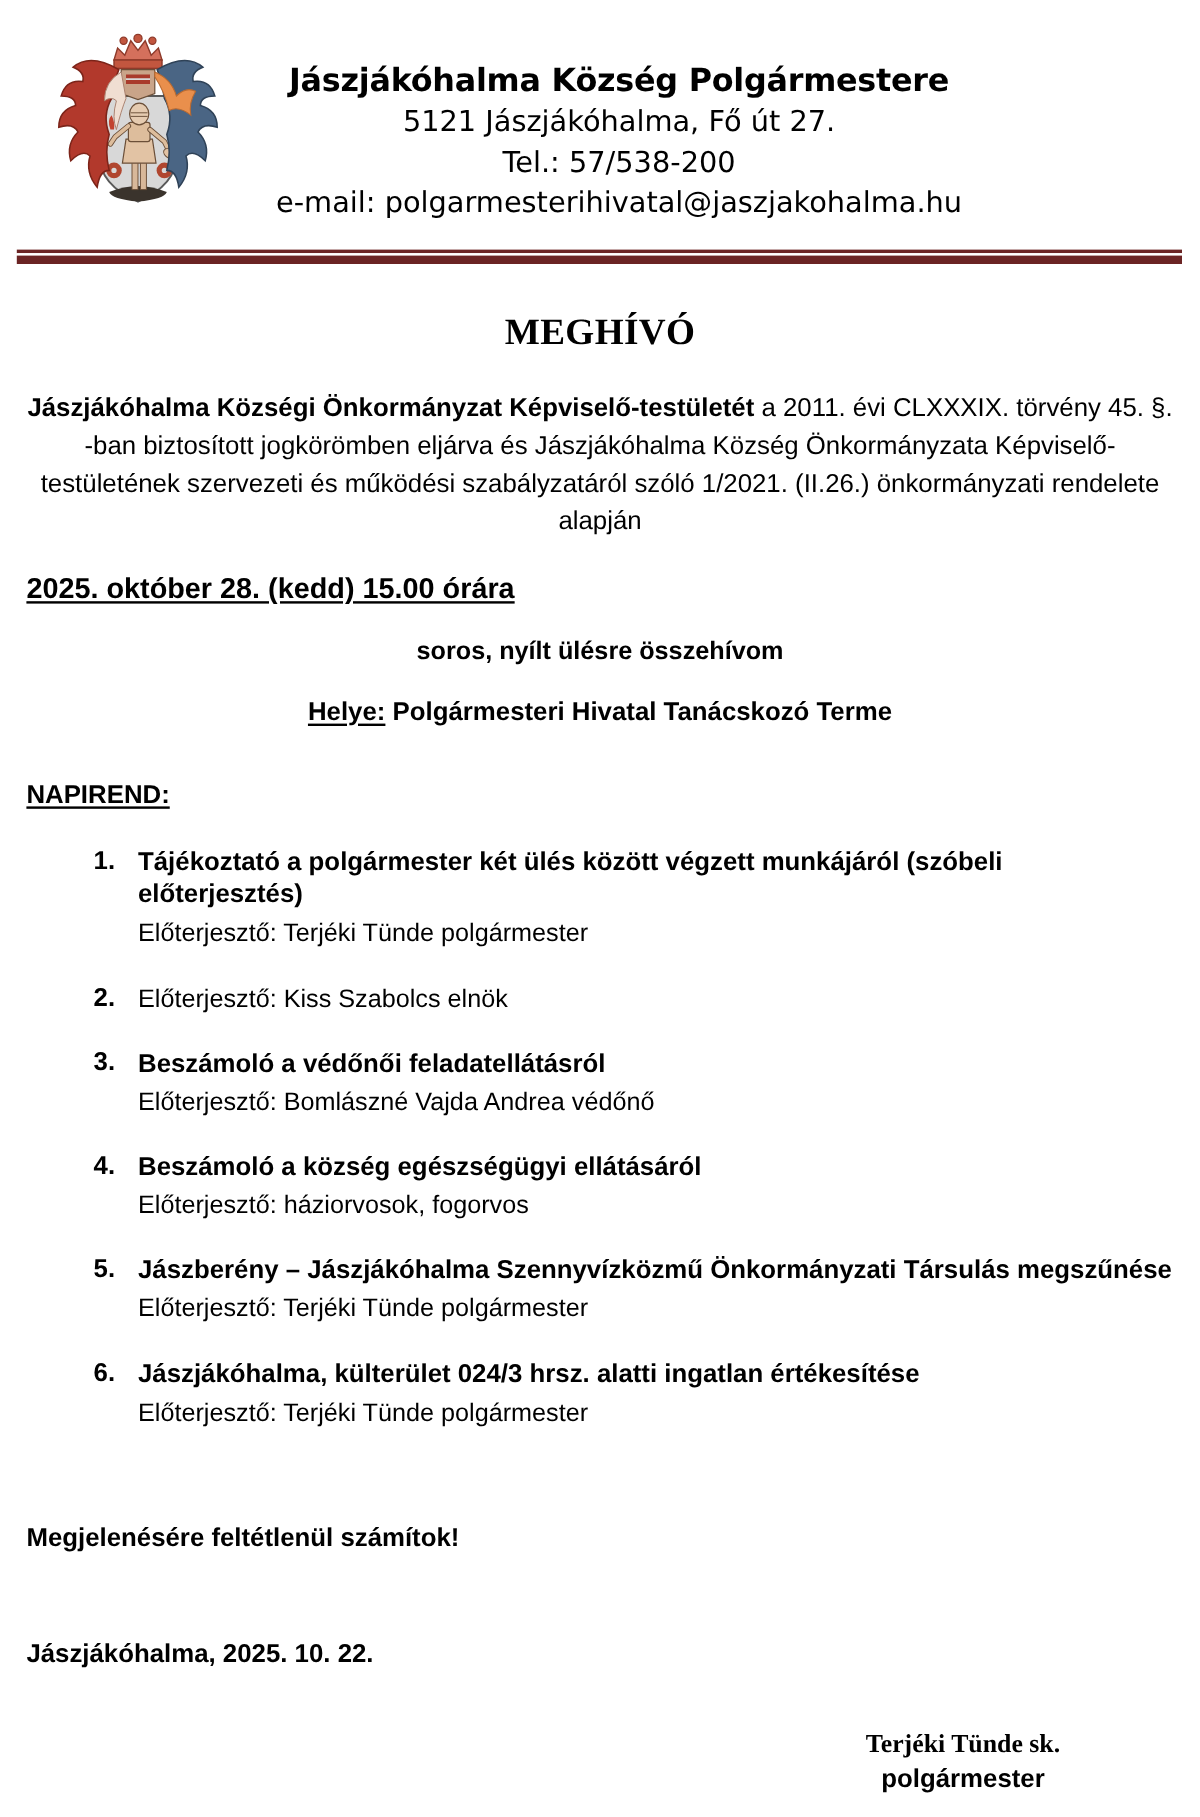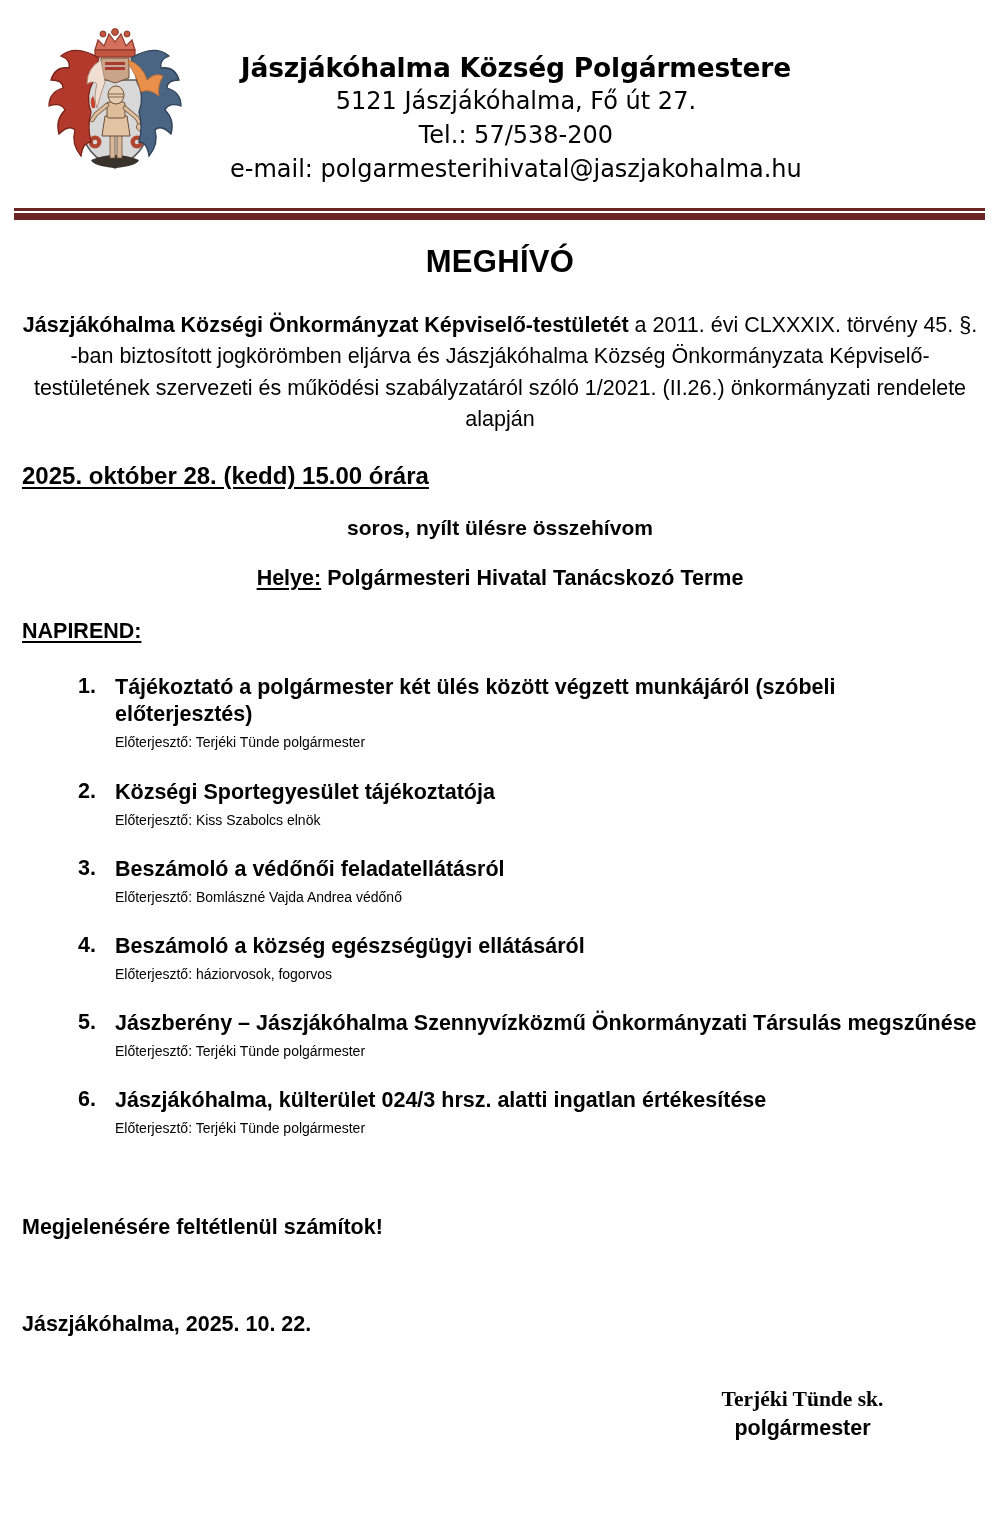--- a/index.html
+++ b/index.html
@@ -99,21 +99,22 @@
     width: 1000px;
     padding: 0 22px;
     box-sizing: border-box;
   }
 
   .doc-title {
     text-align: center;
     font-size: 31px;
     font-weight: bold;
     letter-spacing: 0.3px;
-    margin: 12px 0 0 0;
+    margin: 27px 0 0 0;
+    font-family: Liberation Serif, serif;
   }
 
   .intro {
     text-align: center;
     font-size: 21.5px;
     line-height: 1.46;
     margin: 30px 0 0 0;
   }
   .intro b { font-weight: bold; }
 
@@ -145,21 +146,21 @@
   .meeting-where .label {
     text-decoration: underline;
     text-underline-offset: 3px;
   }
 
   .agenda-heading {
     font-size: 21.5px;
     font-weight: bold;
     text-decoration: underline;
     text-underline-offset: 3px;
-    margin: 28px 0 0 0;
+    margin: 44px 0 0 0;
     padding-left: 0px;
     display: inline-block;
   }
 
   .agenda-list {
     margin: 30px 0 0 0;
     padding: 0;
     list-style: none;
   }
 
@@ -178,21 +179,21 @@
     font-weight: bold;
   }
 
   .agenda-title {
     font-size: 21.5px;
     font-weight: bold;
     line-height: 1.3;
   }
 
   .agenda-presenter {
-    font-size: 14px;
+    font-size: 21px;
     font-weight: normal;
     line-height: 1.3;
     margin-top: 4px;
   }
 
   .closing-note {
     font-size: 21.5px;
     font-weight: bold;
     margin: 78px 0 0 0;
     padding-left: 0px;
@@ -326,21 +327,20 @@
     </div>
 
     <ul class="agenda-list">
       <li class="agenda-item">
         <span class="agenda-num">1.</span>
         <div class="agenda-title">Tájékoztató a polgármester két ülés között végzett munkájáról (szóbeli előterjesztés)</div>
         <div class="agenda-presenter">Előterjesztő: Terjéki Tünde polgármester</div>
       </li>
       <li class="agenda-item">
         <span class="agenda-num">2.</span>
-        <div class="agenda-title">Községi Sportegyesület tájékoztatója</div>
         <div class="agenda-presenter">Előterjesztő: Kiss Szabolcs elnök</div>
       </li>
       <li class="agenda-item">
         <span class="agenda-num">3.</span>
         <div class="agenda-title">Beszámoló a védőnői feladatellátásról</div>
         <div class="agenda-presenter">Előterjesztő: Bomlászné Vajda Andrea védőnő</div>
       </li>
       <li class="agenda-item">
         <span class="agenda-num">4.</span>
         <div class="agenda-title">Beszámoló a község egészségügyi ellátásáról</div>

